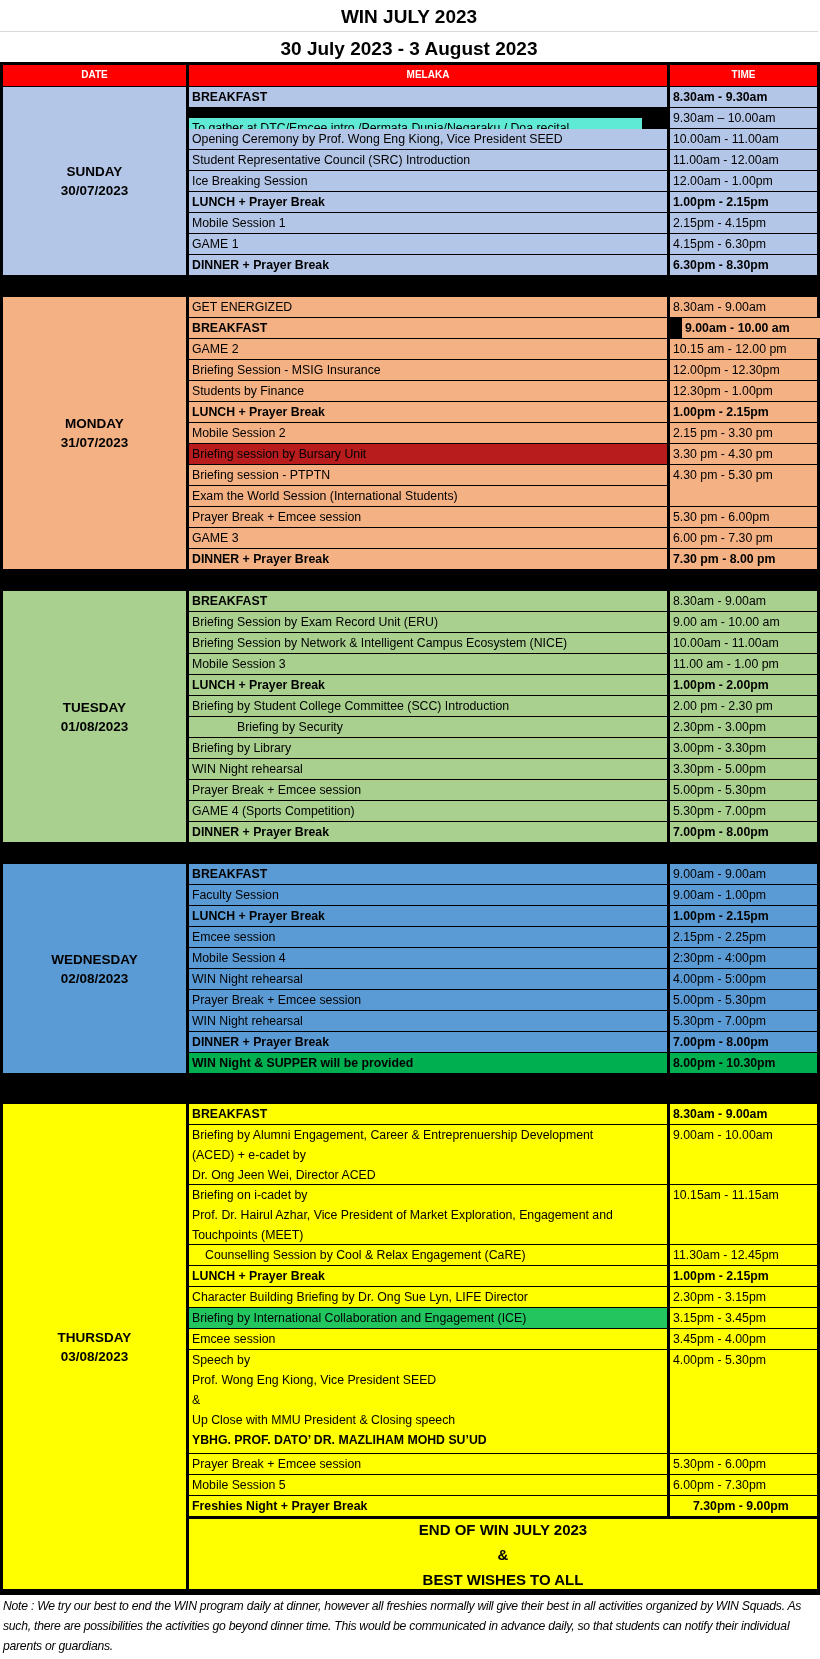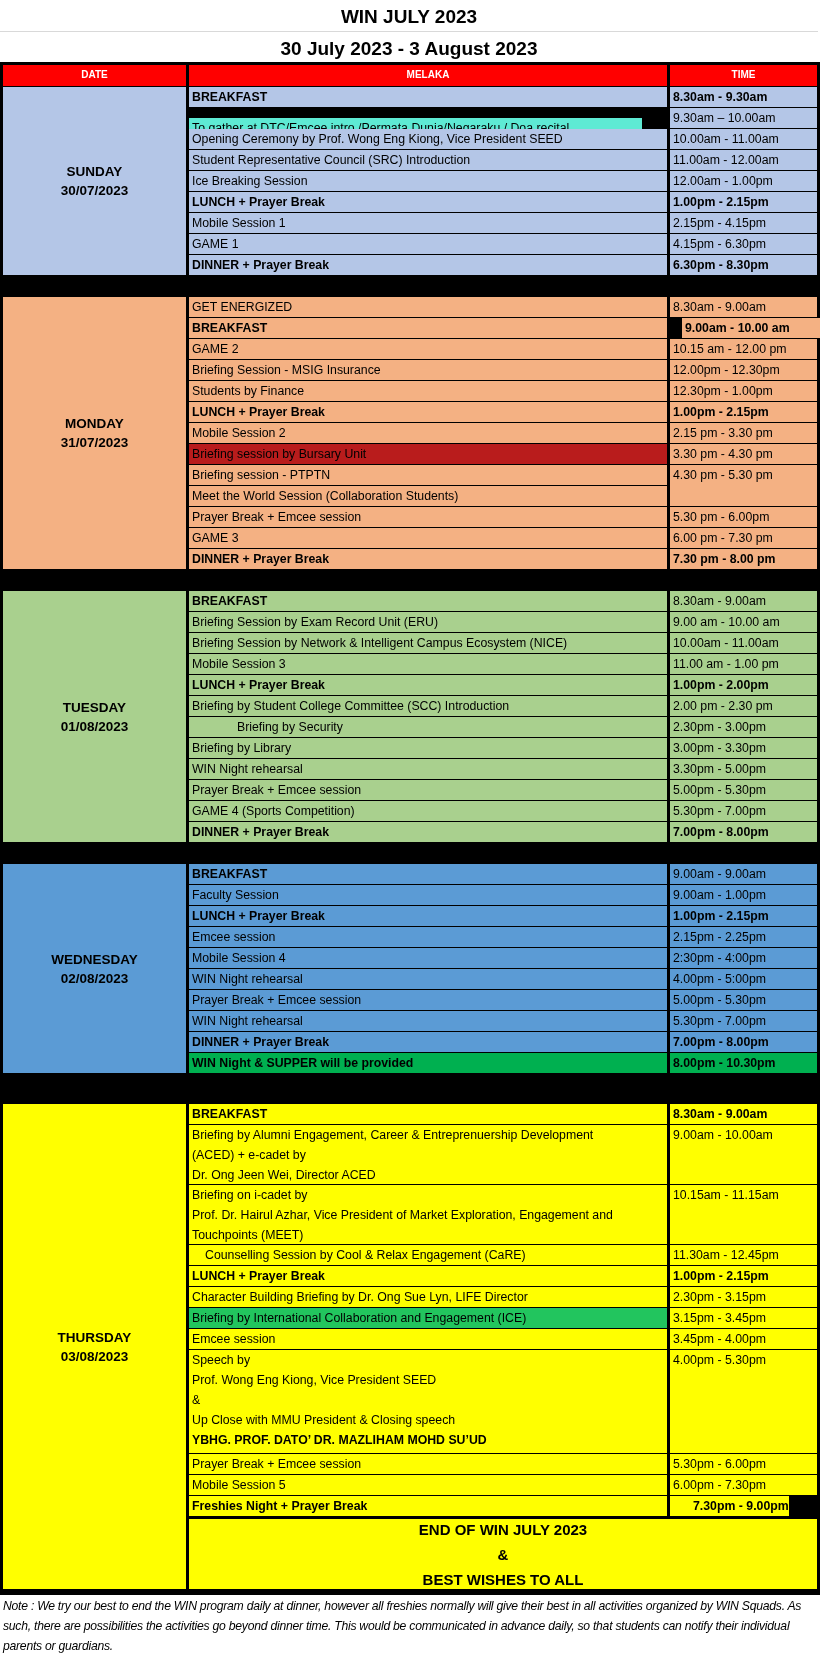--- a/index.html
+++ b/index.html
@@ -73,21 +73,21 @@
     <div class="cell" style="left:189px;top:319px;width:478px;height:20px;background:#f4b183;">Students by Finance</div>
     <div class="cell" style="left:670px;top:319px;width:147px;height:20px;background:#f4b183;">12.30pm - 1.00pm</div>
     <div class="cell b" style="left:189px;top:340px;width:478px;height:20px;background:#f4b183;">LUNCH + Prayer Break</div>
     <div class="cell b" style="left:670px;top:340px;width:147px;height:20px;background:#f4b183;">1.00pm - 2.15pm</div>
     <div class="cell" style="left:189px;top:361px;width:478px;height:20px;background:#f4b183;">Mobile Session 2</div>
     <div class="cell" style="left:670px;top:361px;width:147px;height:20px;background:#f4b183;">2.15 pm - 3.30 pm</div>
     <div class="cell" style="left:189px;top:382px;width:478px;height:20px;background:#b91c1c;">Briefing session by Bursary Unit</div>
     <div class="cell" style="left:670px;top:382px;width:147px;height:20px;background:#f4b183;">3.30 pm - 4.30 pm</div>
     <div class="cell" style="left:189px;top:403px;width:478px;height:20px;background:#f4b183;">Briefing session - PTPTN</div>
     <div class="cell" style="left:670px;top:403px;width:147px;height:41px;background:#f4b183;">4.30 pm - 5.30 pm</div>
-    <div class="cell" style="left:189px;top:424px;width:478px;height:20px;background:#f4b183;">Meet the World Session (Collaboration Students)</div>
+    <div class="cell" style="left:189px;top:424px;width:478px;height:20px;background:#f4b183;">Exam the World Session (International Students)</div>
     <div class="cell" style="left:189px;top:445px;width:478px;height:20px;background:#f4b183;">Prayer Break + Emcee session</div>
     <div class="cell" style="left:670px;top:445px;width:147px;height:20px;background:#f4b183;">5.30 pm - 6.00pm</div>
     <div class="cell" style="left:189px;top:466px;width:478px;height:20px;background:#f4b183;">GAME 3</div>
     <div class="cell" style="left:670px;top:466px;width:147px;height:20px;background:#f4b183;">6.00 pm - 7.30 pm</div>
     <div class="cell b" style="left:189px;top:487px;width:478px;height:20px;background:#f4b183;">DINNER + Prayer Break</div>
     <div class="cell b" style="left:670px;top:487px;width:147px;height:20px;background:#f4b183;">7.30 pm - 8.00 pm</div>
     <div class="cell date" style="left:3px;top:529px;width:183px;height:251px;background:#a9d08e;">
       <div>TUESDAY</div>
       <div>01/08/2023</div>
     </div>
@@ -173,21 +173,21 @@
       <div>&amp;</div>
       <div>Up Close with MMU President &amp; Closing speech</div>
       <div class="b">YBHG. PROF. DATO’ DR. MAZLIHAM MOHD SU’UD</div>
     </div>
     <div class="cell" style="left:670px;top:1288px;width:147px;height:103px;background:#ffff00;">4.00pm - 5.30pm</div>
     <div class="cell" style="left:189px;top:1392px;width:478px;height:20px;background:#ffff00;">Prayer Break + Emcee session</div>
     <div class="cell" style="left:670px;top:1392px;width:147px;height:20px;background:#ffff00;">5.30pm - 6.00pm</div>
     <div class="cell" style="left:189px;top:1413px;width:478px;height:20px;background:#ffff00;">Mobile Session 5</div>
     <div class="cell" style="left:670px;top:1413px;width:147px;height:20px;background:#ffff00;">6.00pm - 7.30pm</div>
     <div class="cell b" style="left:189px;top:1434px;width:478px;height:20px;background:#ffff00;">Freshies Night + Prayer Break</div>
-    <div class="cell b" style="left:670px;top:1434px;width:119px;height:20px;background:#ffff00;padding-left:23px;">7.30pm - 9.00pm</div>
+    <div class="cell b" style="left:670px;top:1434px;width:147px;height:20px;background:#ffff00;padding-left:23px;">7.30pm - 9.00pm</div>
     <div class="cell end" style="left:189px;top:1457px;width:628px;height:70px;background:#ffff00;">
       <div>END OF WIN JULY 2023</div>
       <div>&amp;</div>
       <div>BEST WISHES TO ALL</div>
     </div>
   </div>
 
 <div class="note">Note : We try our best to end  the WIN program daily at dinner, however all freshies normally will give their best in all activities organized by WIN Squads. As such, there are possibilities the activities go beyond dinner time. This would be communicated in advance daily, so that students can notify their individual parents or guardians.</div>
 
 </body></html>

